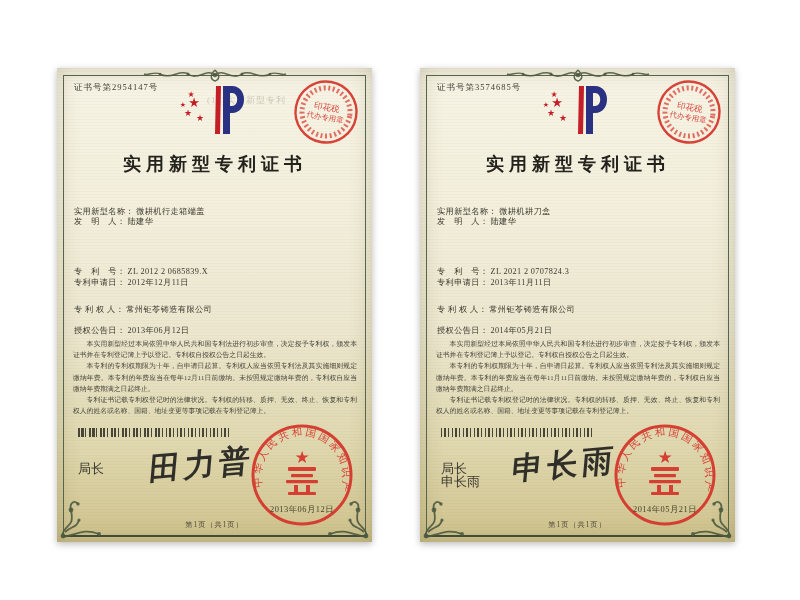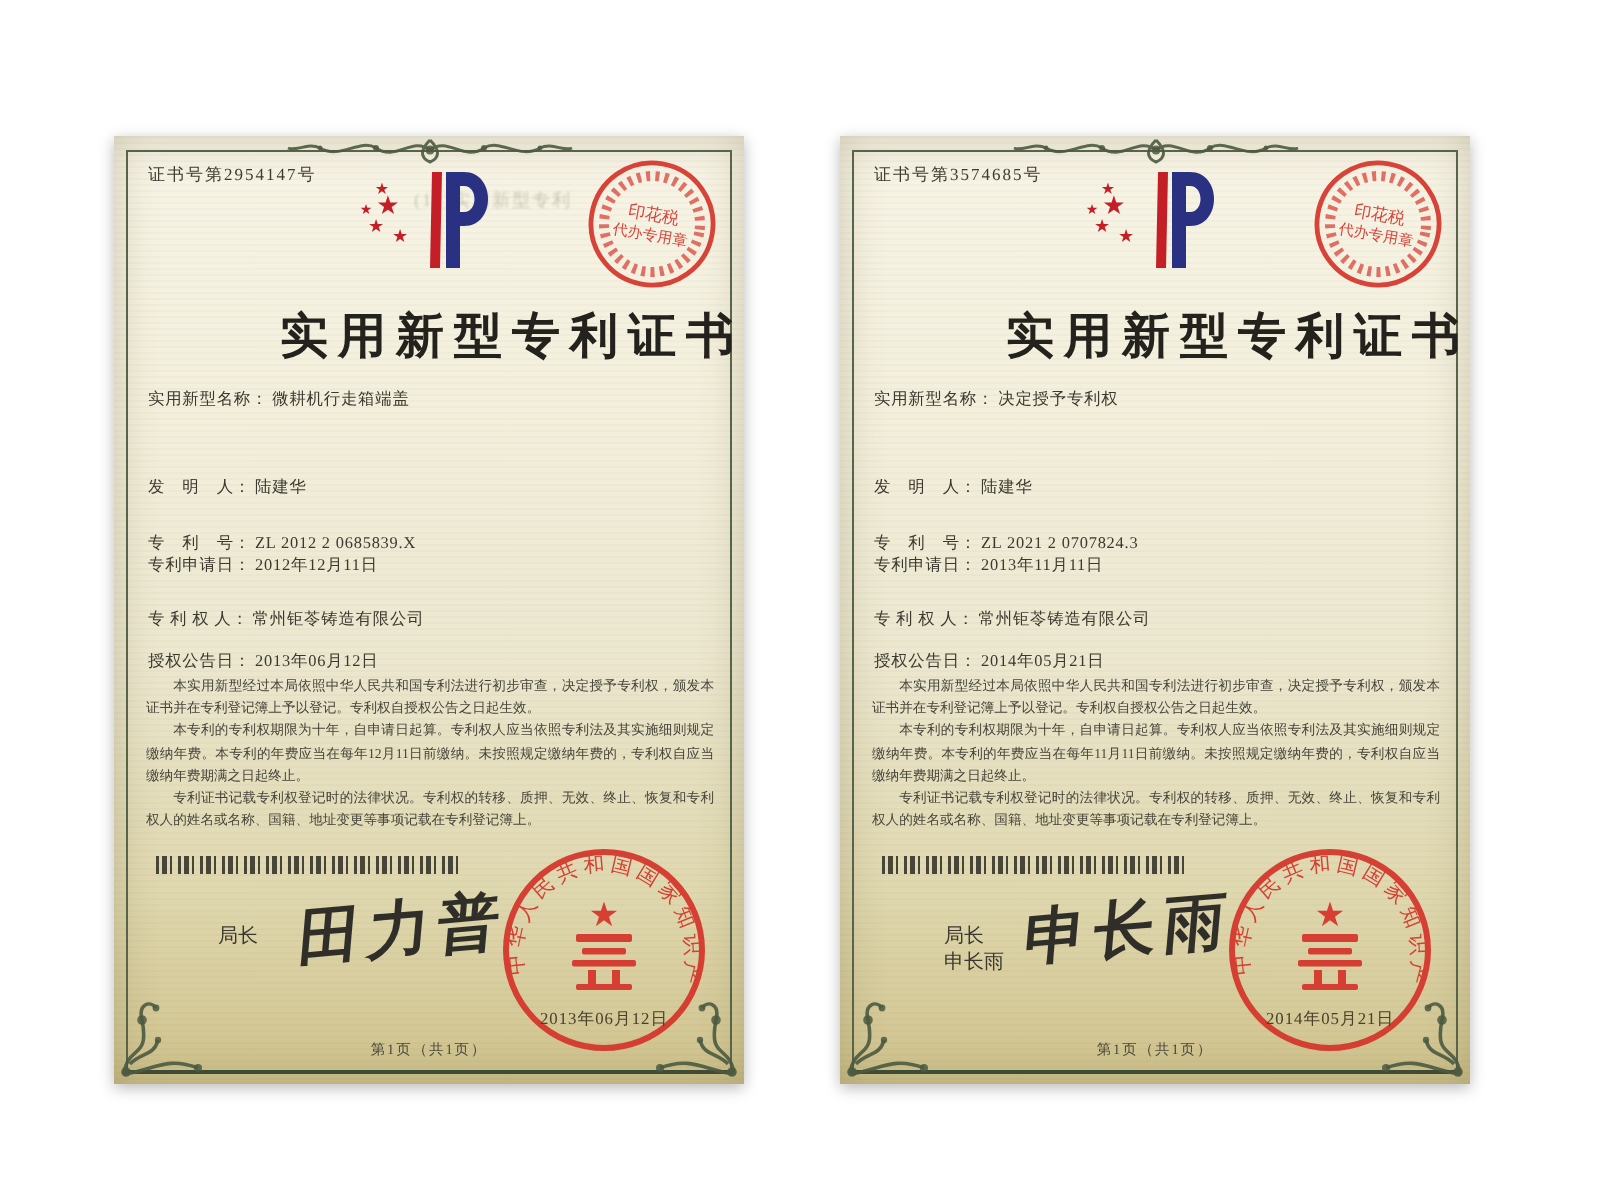--- a/index.html
+++ b/index.html
@@ -29,44 +29,44 @@
   .cert-no{
     position:absolute;left:17px;top:14px;font-size:8.5px;color:#3c3a30;letter-spacing:1px;
   }
   .ghost-text{
     position:absolute;left:150px;top:26px;font-size:9px;color:#9a9685;opacity:.45;
     filter:blur(.4px);letter-spacing:1px;
   }
   .logo{position:absolute;left:50%;top:15px;transform:translateX(-50%);}
   .stamp{position:absolute;right:13px;top:11px;transform:rotate(10deg);opacity:.92;}
   .title{
-    position:absolute;left:1px;right:0;top:84px;text-align:right;
-    font-size:24px;font-weight:bold;color:#24221d;letter-spacing:5px;
+    position:absolute;left:1px;right:0;top:84px;text-align:center;
+    font-size:18px;font-weight:bold;color:#24221d;letter-spacing:5px;
   }
   .fields{position:absolute;left:17px;top:126px;right:16px;}
   .field-row{position:absolute;left:0;font-size:8.2px;color:#3b392f;letter-spacing:.4px;white-space:nowrap;}
-  .field-row:nth-child(1){top:0;}
-  .field-row:nth-child(2){top:44px;}
+  .field-row:nth-child(1){top:12px;}
+  .field-row:nth-child(2){top:22px;}
   .field-row:nth-child(3){top:72px;}
   .field-row:nth-child(4){top:83px;}
   .field-row:nth-child(5){top:110px;}
   .field-row:nth-child(6){top:131px;}
   .field-label{display:inline-block;}
   .field-value{display:inline-block;margin-left:2px;}
   .body-text{
     position:absolute;left:16px;right:15px;top:270px;
     font-size:6.8px;line-height:11.2px;color:#46443a;text-align:justify;
   }
   .body-text p{margin:0;text-indent:2em;}
   .barcode{
     position:absolute;left:21px;top:360px;width:152px;height:9px;opacity:.82;
     background:
       repeating-linear-gradient(90deg,#26241e 0 1.5px,transparent 1.5px 3px,#26241e 3px 5.5px,transparent 5.5px 7px,#26241e 7px 8px,transparent 8px 11px);
   }
-  .director-block{position:absolute;left:52px;top:394px;font-size:10px;color:#3b392f;line-height:13px;}
+  .director-block{position:absolute;left:21px;top:394px;font-size:13px;color:#3b392f;line-height:13px;}
   .signature{
     position:absolute;left:92px;top:376px;font-size:31px;color:#181818;
     transform:rotate(-5deg) skewX(-10deg);letter-spacing:4px;opacity:.88;white-space:nowrap;
     font-weight:600;
   }
   .seal{position:absolute;left:193px;top:355px;opacity:.93;}
   .seal-date{
     position:absolute;left:190px;top:436px;width:110px;text-align:center;
     font-size:8.4px;color:#46422c;z-index:5;letter-spacing:.5px;
   }
@@ -245,21 +245,21 @@
     <circle cx="33" cy="33" r="30.5" fill="none" stroke="#d5352b" stroke-width="2.4"></circle>
     <circle cx="33" cy="33" r="24" fill="none" stroke="#d5352b" stroke-width="5" stroke-dasharray="2,2.6" opacity="0.75"></circle>
     <text x="33" y="31" text-anchor="middle" font-size="8.5" fill="#d5352b">印花税</text>
     <text x="33" y="41" text-anchor="middle" font-size="7.5" fill="#d5352b">代办专用章</text>
   </svg>
 
   <div class="title">实用新型专利证书</div>
 
   <div class="fields">
     <div class="field-row">
-      <span class="field-label">实用新型名称：</span><span class="field-value">决定授予专利权</span>
+      <span class="field-label">实用新型名称：</span><span class="field-value">微耕机耕刀盒</span>
     </div>
     <div class="field-row">
       <span class="field-label">发　明　人：</span><span class="field-value">陆建华</span>
     </div>
     <div class="field-row">
       <span class="field-label">专　利　号：</span><span class="field-value">ZL 2021 2 0707824.3</span>
     </div>
     <div class="field-row">
       <span class="field-label">专利申请日：</span><span class="field-value">2013年11月11日</span>
     </div>

